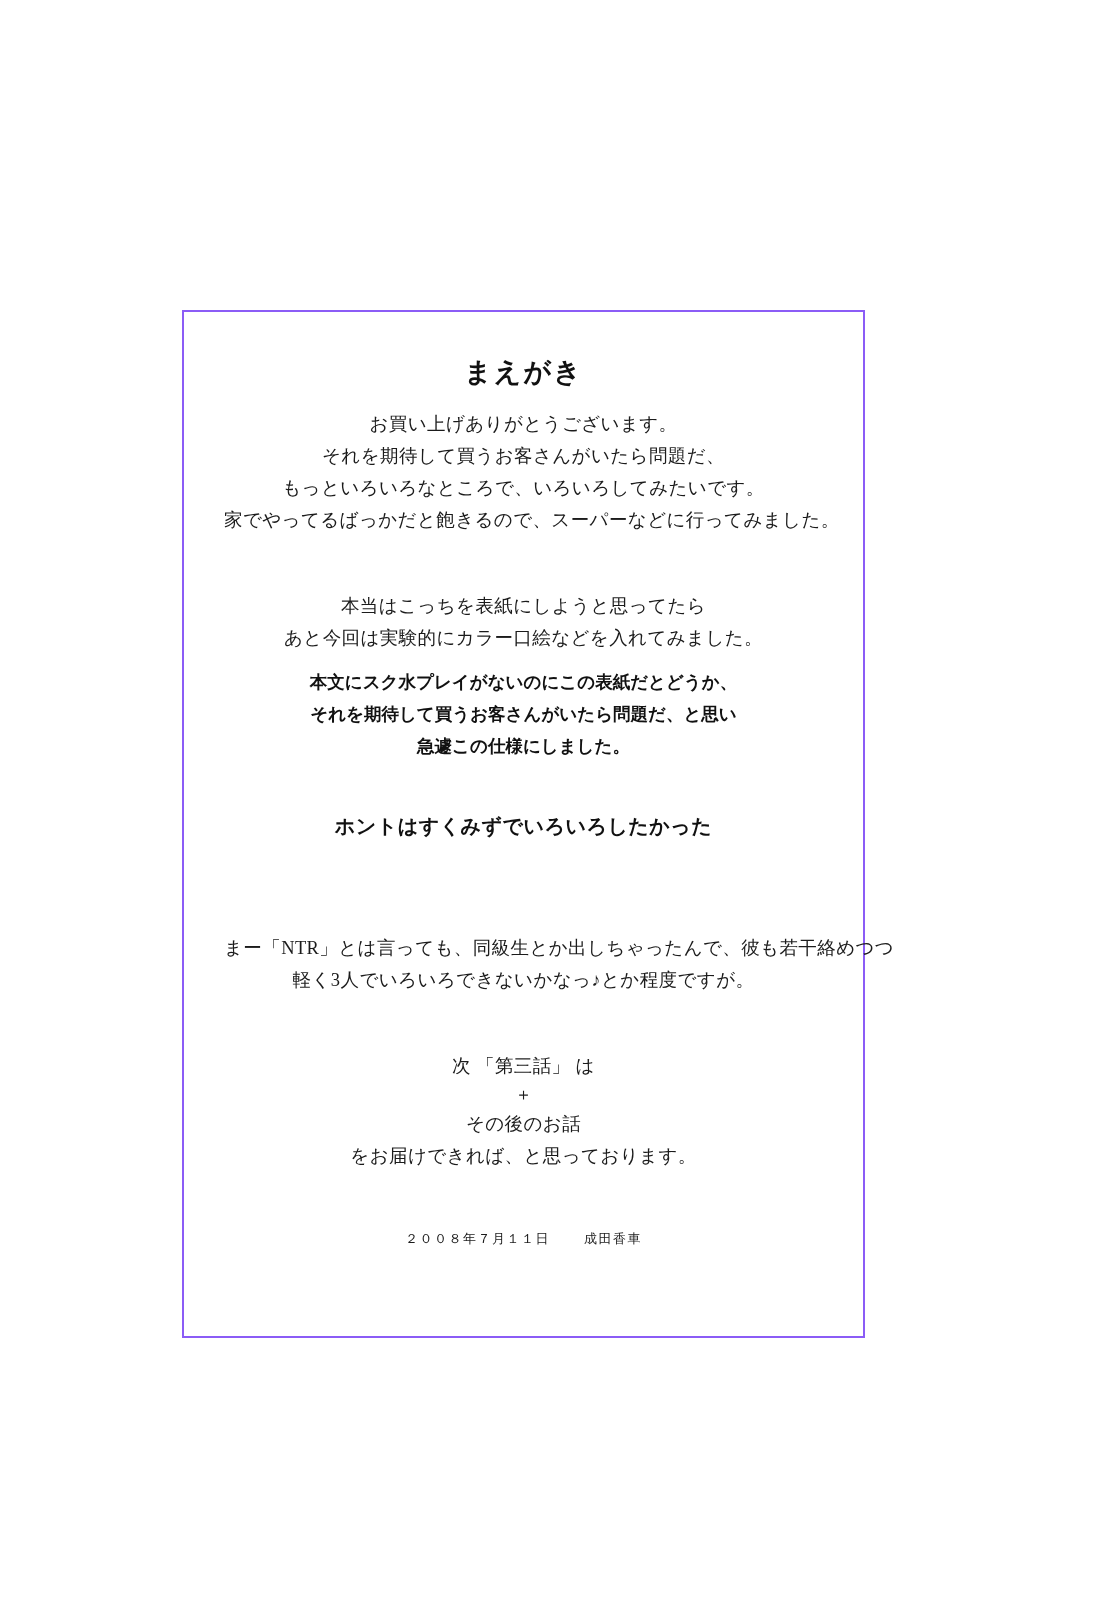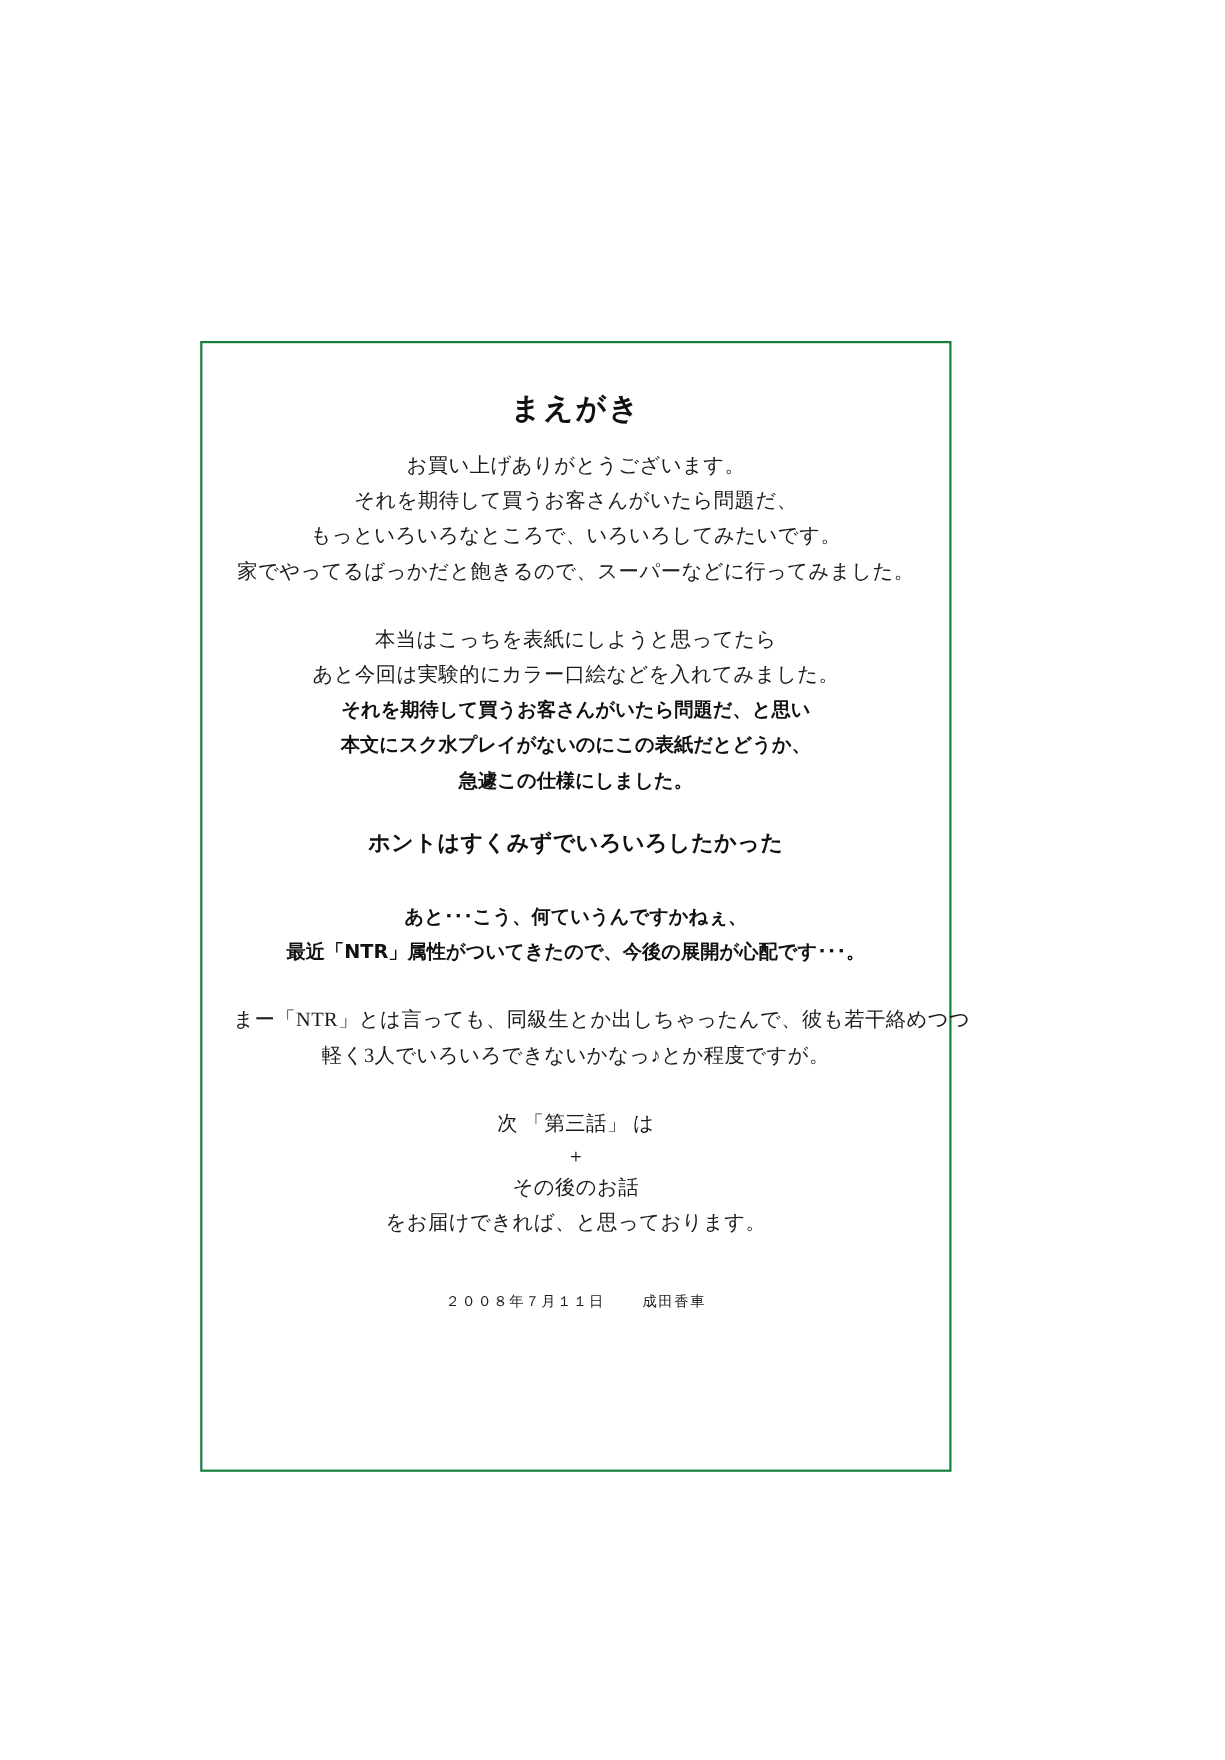--- a/index.html
+++ b/index.html
@@ -22,21 +22,21 @@
     width: 1114px;
     height: 1600px;
     background: #ffffff;
   }
   .afterword-frame {
     position: absolute;
     left: 182px;
     top: 310px;
     width: 683px;
     height: 1028px;
-    border: 2px solid #15803d;
+    border: 2px solid #8b5cf6;
     box-sizing: border-box;
     background: #ffffff;
   }
   .content {
     position: absolute;
     left: 0;
     top: 0;
     width: 100%;
     height: 100%;
     box-sizing: border-box;
@@ -46,21 +46,21 @@
   .doc-title {
     font-family: "DejaVu Sans", sans-serif;
     font-weight: bold;
     font-size: 27px;
     letter-spacing: 2px;
     color: #111111;
     margin: 0 0 20px 0;
     line-height: 1.2;
   }
   .para {
-    margin: 0;
+    margin: 12px;
   }
   .line {
     font-size: 18.5px;
     line-height: 32px;
     letter-spacing: 0.4px;
     color: #1b1b1b;
     white-space: nowrap;
   }
   .line.bold {
     font-family: "DejaVu Sans", sans-serif;
@@ -111,38 +111,34 @@
       </div>
 
       <div class="gap-md"></div>
 
       <div class="para">
         <div class="line">本当はこっちを表紙にしようと思ってたら</div>
         <div class="line">あと今回は実験的にカラー口絵などを入れてみました。</div>
       </div>
 
       <div class="para">
+        <div class="line bold">本文にスク水プレイがないのにこの表紙だとどうか、</div>
         <div class="line bold">それを期待して買うお客さんがいたら問題だ、と思い</div>
-        <div class="line bold">本文にスク水プレイがないのにこの表紙だとどうか、</div>
         <div class="line bold">急遽この仕様にしました。</div>
       </div>
 
       <div class="gap-sm"></div>
 
       <div class="para">
         <div class="line big-bold">ホントはすくみずでいろいろしたかった</div>
       </div>
 
 
       <div class="gap-md"></div>
 
-      <div class="para">
-        <div class="line bold">あと･･･こう、何ていうんですかねぇ、</div>
-        <div class="line bold">最近「NTR」属性がついてきたので、今後の展開が心配です･･･。</div>
-      </div>
 
       <div class="gap-md"></div>
 
       <div class="para">
         <div class="line">まー「NTR」とは言っても、同級生とか出しちゃったんで、彼も若干絡めつつ</div>
         <div class="line">軽く3人でいろいろできないかなっ♪とか程度ですが。</div>
       </div>
 
       <div class="gap-md"></div>
 

